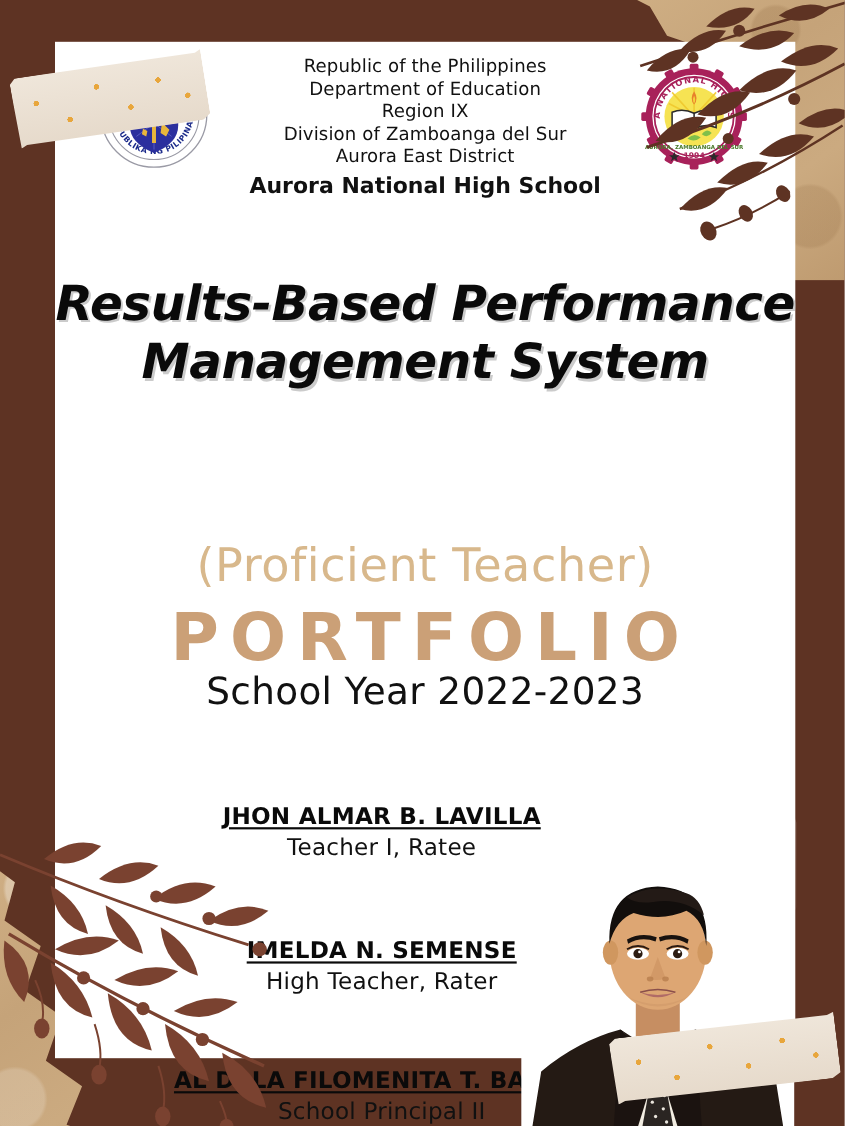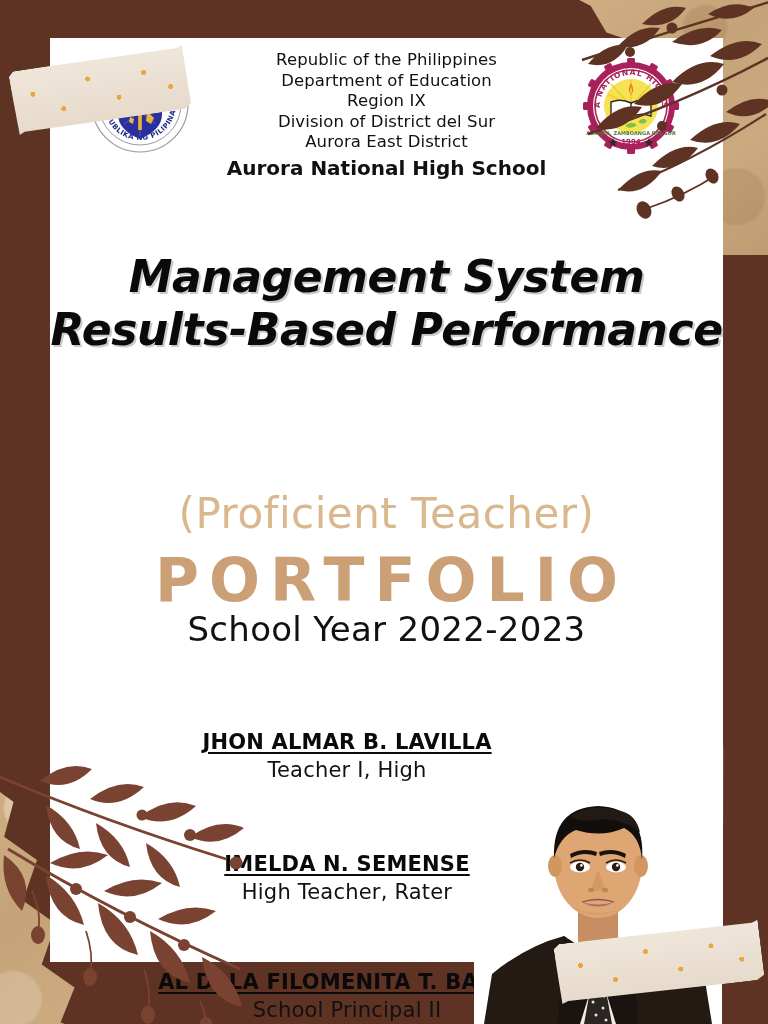--- a/index.html
+++ b/index.html
@@ -302,21 +302,21 @@
           <path d="M 57 26 q 5 -6 10 0 q -5 4 -10 0 Z" fill="#E8B63C"></path>
           <path d="M 40 22 q 10 -8 20 0 q -10 5 -20 0 Z" fill="#FFFFFF" stroke="#B9B9C4" stroke-width="0.7"></path>
           <rect x="42" y="27" width="16" height="4.5" rx="1.4" fill="#FFFFFF" stroke="#B9B9C4" stroke-width="0.6"></rect>
         </svg>
       </div>
 
       <div class="header-text">
         <div class="line">Republic of the Philippines</div>
         <div class="line">Department of Education</div>
         <div class="line">Region IX</div>
-        <div class="line">Division of District del Sur</div>
+        <div class="line">Division of Zamboanga del Sur</div>
         <div class="line">Aurora East District</div>
         <div class="school">Aurora National High School</div>
       </div>
 
       <div class="logo logo-school">
         <svg viewBox="0 0 100 100" width="100" height="100">
           <g fill="#A8215A">
             <circle cx="50" cy="50" r="44"></circle>
             <g>
               <rect x="46" y="2" width="8" height="12" rx="1.5"></rect>
@@ -361,33 +361,33 @@
           </g>
           <text x="50" y="79" font-size="5" font-weight="bold" fill="#4A7A2A" font-family="DejaVu Sans, sans-serif" text-anchor="middle">AURORA, ZAMBOANGA DEL SUR</text>
           <text x="50" y="88" font-size="7" font-weight="bold" fill="#A8215A" font-family="DejaVu Sans, sans-serif" text-anchor="middle">1994</text>
           <path d="M 32 82 l 1.3 3.2 l 3.4 0 l -2.7 2.1 l 1 3.3 l -3 -2 l -3 2 l 1 -3.3 l -2.7 -2.1 l 3.4 0 Z" fill="#2A2A2A"></path>
           <path d="M 68 82 l 1.3 3.2 l 3.4 0 l -2.7 2.1 l 1 3.3 l -3 -2 l -3 2 l 1 -3.3 l -2.7 -2.1 l 3.4 0 Z" fill="#2A2A2A"></path>
         </svg>
       </div>
     </div>
 
     <div class="rbpms">
+      <div>Results-Based Performance</div>
       <div>Management System</div>
-      <div>Results-Based Performance</div>
     </div>
 
     <div class="proficient">(Proficient Teacher)</div>
     <div class="portfolio">PORTFOLIO</div>
     <div class="schoolyear">School Year 2022-2023</div>
 
     <div class="signatories">
 
       <div class="sig-block">
         <div><span class="sig-name">JHON ALMAR B. LAVILLA</span></div>
-        <div class="sig-role">Teacher I, High</div>
+        <div class="sig-role">Teacher I, Ratee</div>
       </div>
 
       <div class="sig-gap-1"></div>
 
       <div class="sig-block">
         <div><span class="sig-name">IMELDA N. SEMENSE</span></div>
         <div class="sig-role">High Teacher, Rater</div>
       </div>
 
       <div class="sig-gap-2"></div>

